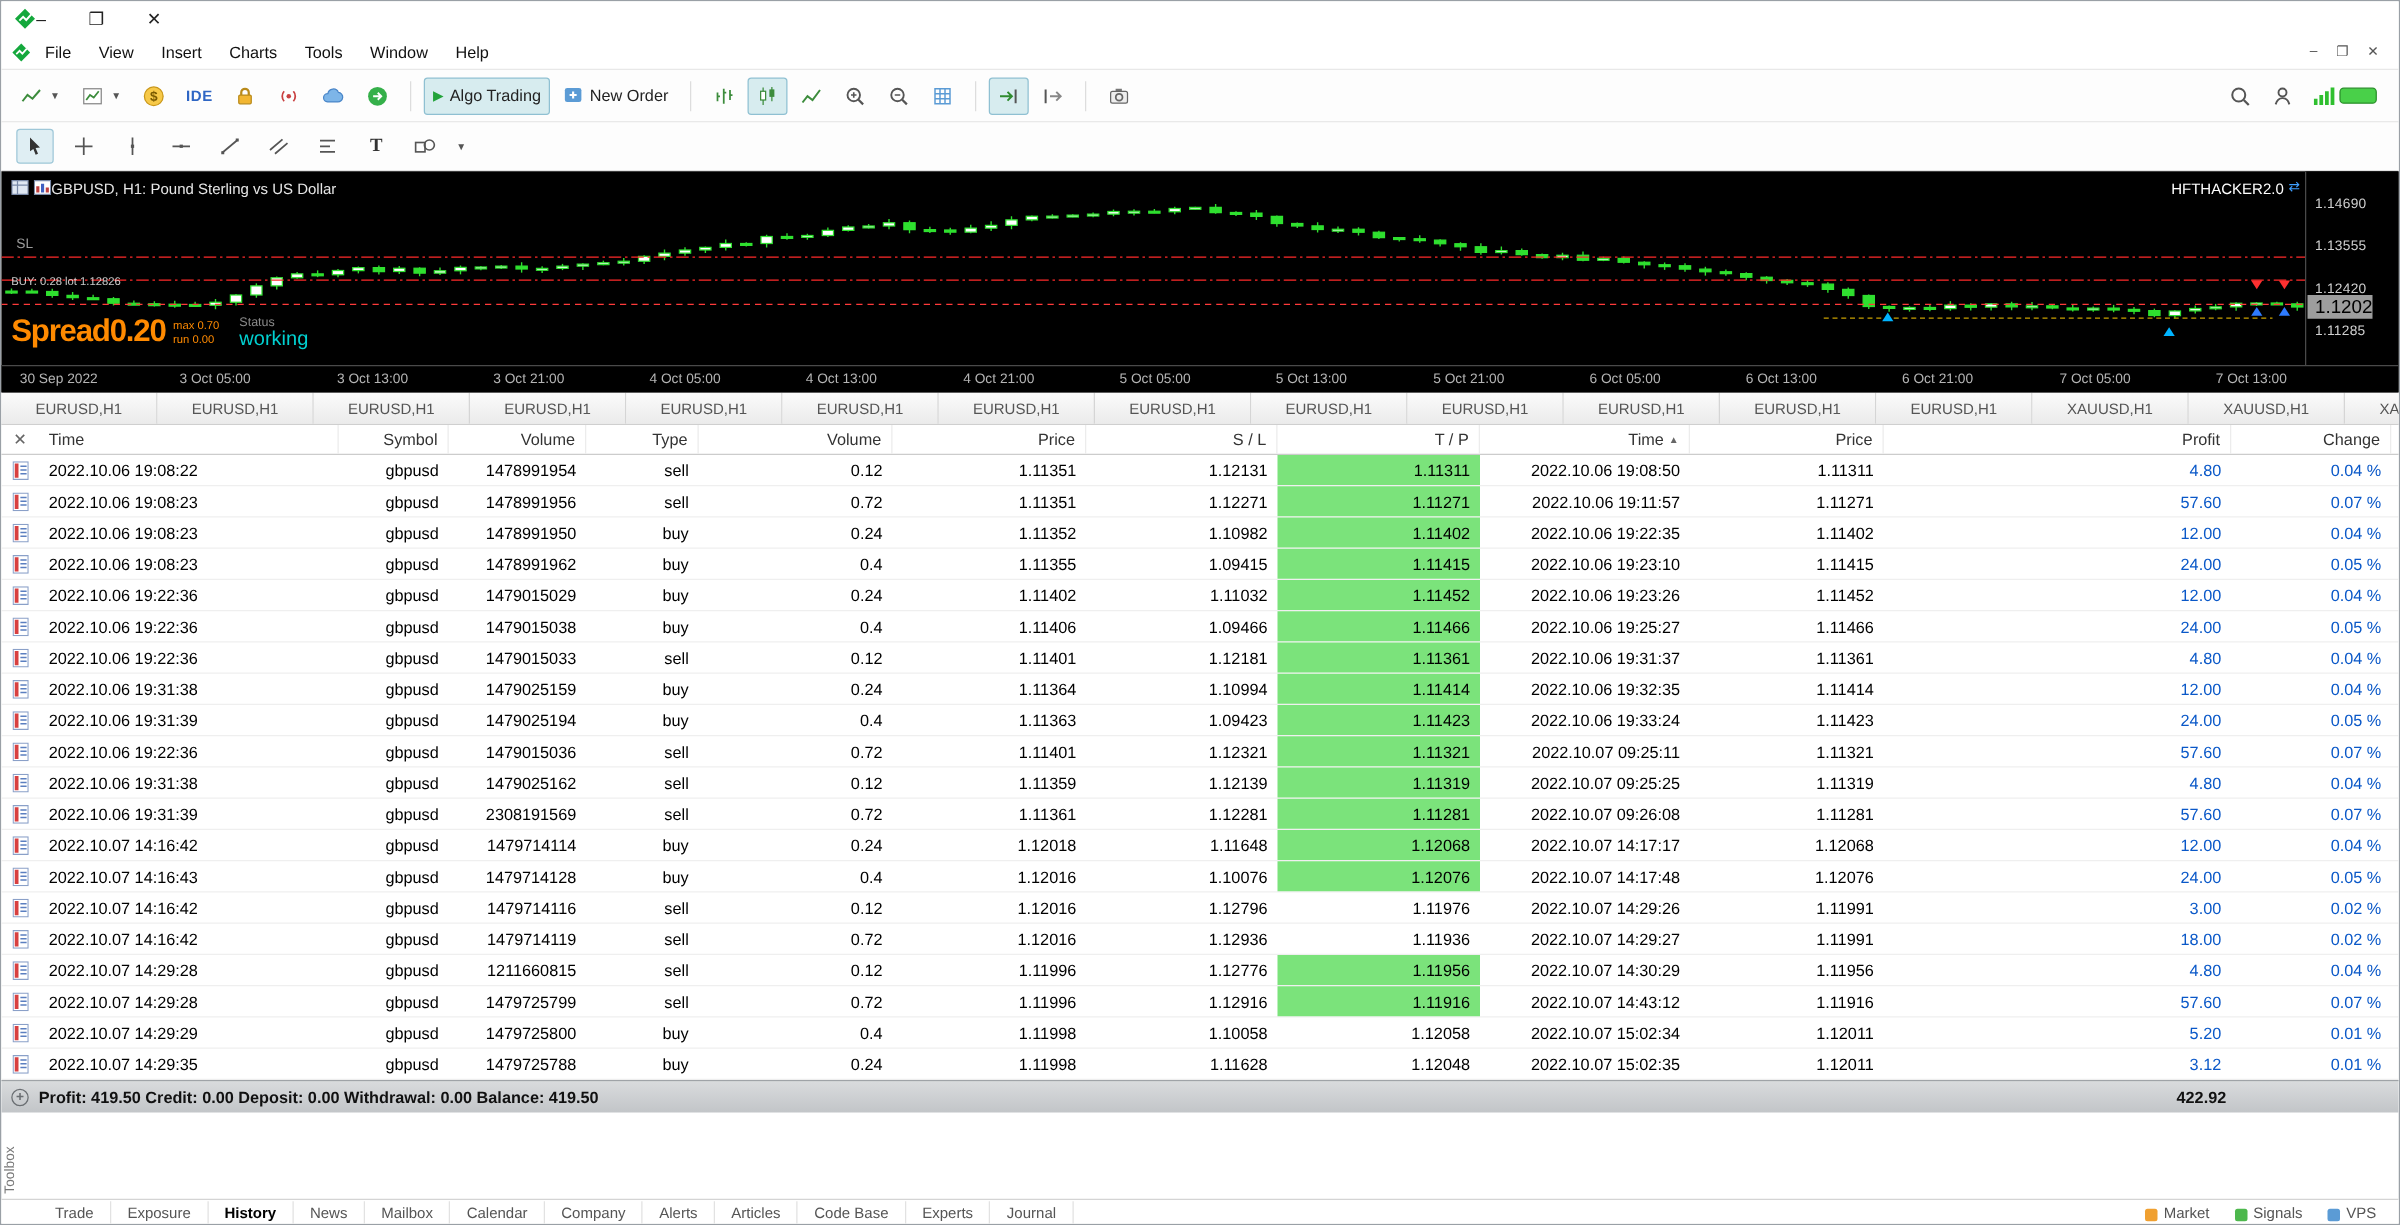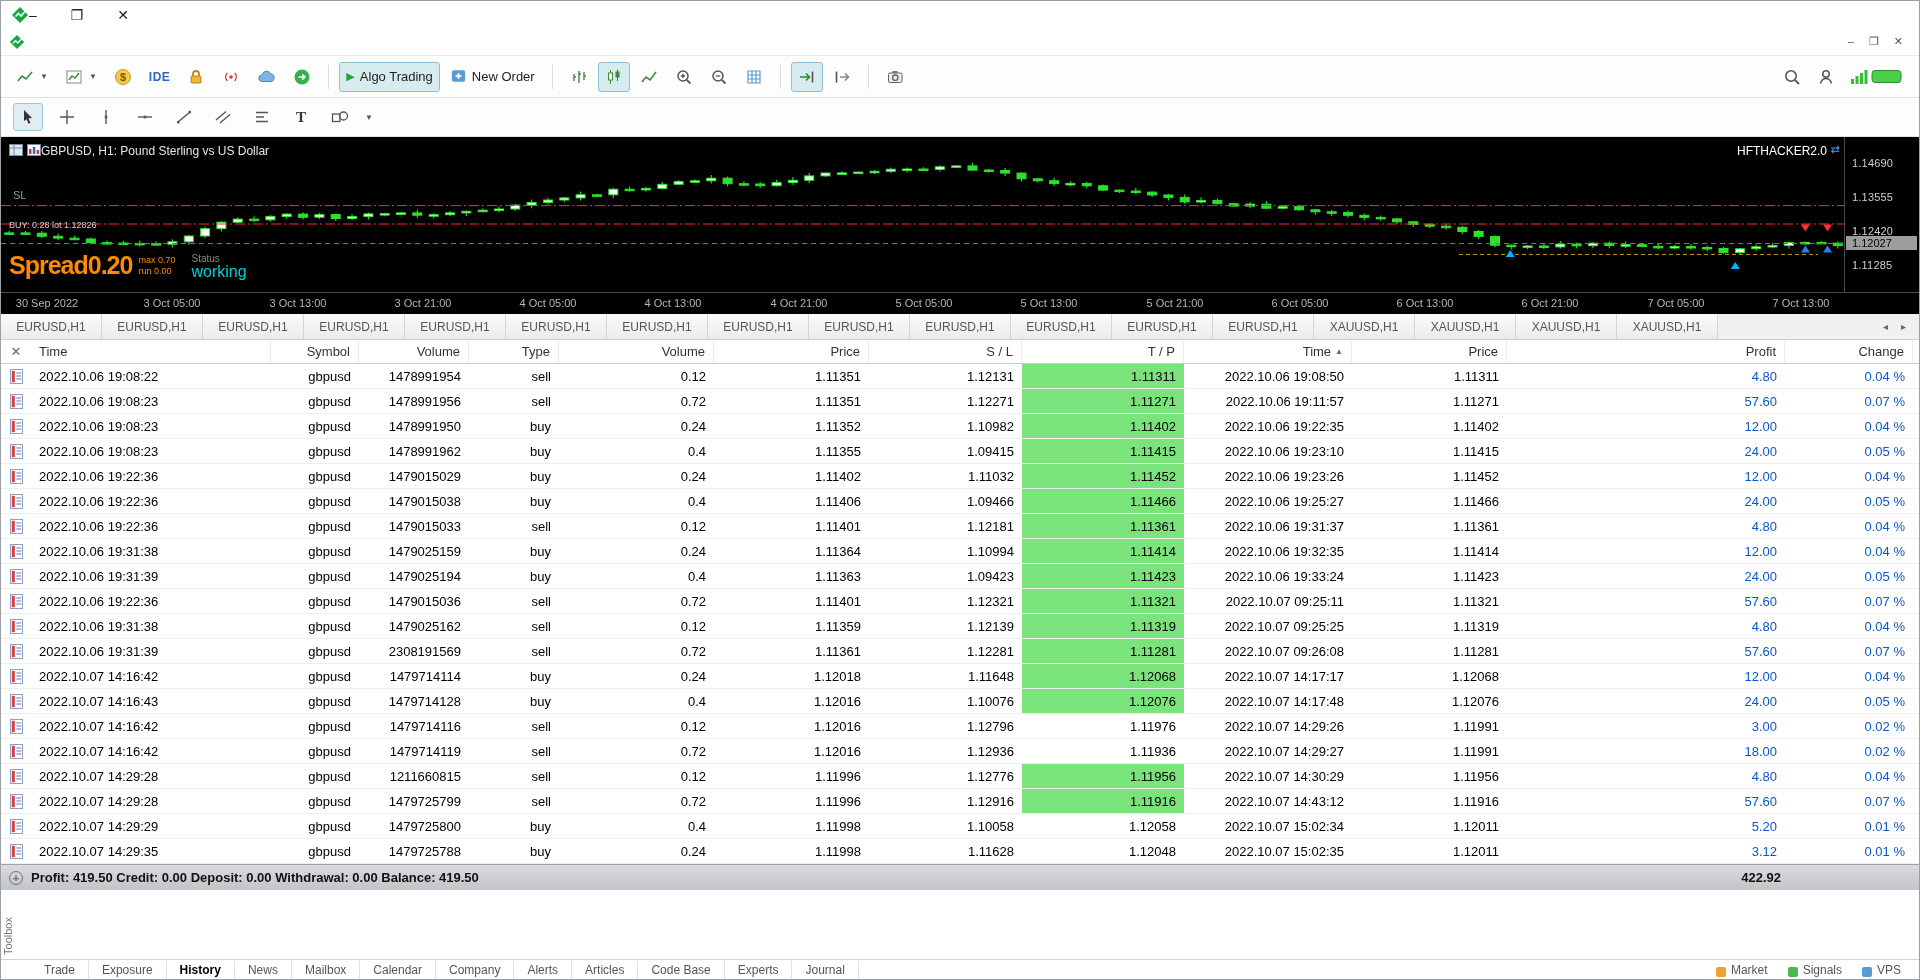--- a/index.html
+++ b/index.html
@@ -35,39 +35,39 @@
   
   .tfbar{height:40px;display:flex;align-items:center;gap:5px;padding:0 16px;background:#fdfdfd;border-bottom:1px solid #c9c9c9}
   .tf{min-width:35px;height:26px;display:flex;align-items:center;justify-content:center;font-size:13px;font-weight:bold;color:#33559a;border-radius:3px;border:1px solid transparent}
   .tf.active{background:#e2e2e2;border-color:#b2b2b2;color:#222}
 
   
   .chart-area{position:relative;height:177px;background:#000;overflow:hidden}
   .chart-canvas{position:absolute;left:0;top:0;width:1845px;height:155px}
   .price-axis{position:absolute;top:0;right:0;width:75px;height:155px;background:#000;border-left:1px solid #4a4a4a}
   .axis-price{position:absolute;left:7px;font-size:11px;color:#cfcfcf;letter-spacing:.2px}
-  .current-tag{position:absolute;left:1px;top:98px;width:71px;background:#9d9d9d;color:#000;font-size:11px;padding:1px 0 1px 6px}
+  .current-tag{position:absolute;left:1px;top:98px;width:52px;background:#9d9d9d;color:#000;font-size:15px;padding:1px 0 1px 6px}
   .time-axis{position:absolute;left:0;right:0;bottom:0;height:22px;background:#000;border-top:1px solid #4a4a4a}
   .time-label{position:absolute;top:4px;font-size:11px;color:#b5b5b5;transform:translateX(-50%);white-space:nowrap}
   .chart-icons{position:absolute;left:8px;top:7px;display:flex;gap:4px}
   .chart-symbol{position:absolute;left:40px;top:7px;font-size:12px;color:#e6e6e6}
   .ea-label{position:absolute;right:92px;top:7px;font-size:12px;color:#fff}
   .ea-icon{position:absolute;right:79px;top:6px;font-size:11px;color:#3f9fff}
   .sl-label{position:absolute;left:12px;top:52px;font-size:11px;color:#9a9a9a}
   .pos-text{position:absolute;left:8px;top:83px;font-size:9px;color:rgba(235,235,235,.85);white-space:nowrap}
   .spread-wrap{position:absolute;left:8px;top:115px;display:flex;align-items:flex-start}
   .spread-big{font-size:25px;font-weight:bold;color:#ff8a00;line-height:27px;letter-spacing:-1px}
   .spread-small{font-size:9px;color:#ff8a00;line-height:11px;margin:3px 0 0 6px}
   .status-wrap{margin-left:16px;margin-top:1px}
   .status-label{font-size:10px;color:#8a8a8a}
   .status-value{font-size:16px;color:#00d0d0;line-height:16px}
 
   
   .chart-tabs{height:26px;background:#f0f0f0;border-bottom:1px solid #cfcfcf;display:flex;align-items:stretch;overflow:hidden}
-  .ctab{width:101px;flex:0 0 auto;display:flex;align-items:center;justify-content:center;font-size:12px;color:#555;border-right:1px solid #d5d5d5;background:linear-gradient(#fbfbfb,#ebebeb)}
+  .ctab{width:125px;flex:0 0 auto;display:flex;align-items:center;justify-content:center;font-size:12px;color:#555;border-right:1px solid #d5d5d5;background:linear-gradient(#fbfbfb,#ebebeb)}
   .ctab-nav{margin-left:auto;display:flex;align-items:center;gap:3px;padding:0 8px;background:#f0f0f0}
   .ctab-nav span{font-size:10px;color:#666;padding:2px 5px}
 
   
   .history{background:#fff}
   .h-header{display:flex;height:24px;align-items:center;border-bottom:1px solid #ccc;font-size:13px;color:#333}
   .h-header .h-cell{border-right:1px solid #ececec;height:100%;display:flex;align-items:center}
   .h-header .h-cell.num{justify-content:flex-end}
   .h-cell{flex:0 0 auto;padding:0 8px;white-space:nowrap;overflow:hidden}
   .num{text-align:right}
@@ -107,20 +107,29 @@
       <span>❐</span>
       <span>✕</span>
     </div>
   </div>
 
   <div class="menubar">
     <svg width="16" height="16" viewBox="0 0 18 18">
         <polygon points="9,1 17,9 9,17 1,9" fill="#14a83c"></polygon>
         <polyline points="4.5,10.5 7.5,7.5 10,10 14,5.5" stroke="#fff" fill="none" stroke-width="1.6"></polyline>
       </svg>
+    <nav id="menu-items" style="display:flex">
+        <span class="menu-item">File</span>
+        <span class="menu-item">View</span>
+        <span class="menu-item">Insert</span>
+        <span class="menu-item">Charts</span>
+        <span class="menu-item">Tools</span>
+        <span class="menu-item">Window</span>
+        <span class="menu-item">Help</span>
+      </nav>
     <div class="child-controls">
       <span>–</span>
       <span>❐</span>
       <span>✕</span>
     </div>
   </div>
 
   <div class="toolbar">
     <div class="tbtn">
       <svg width="18" height="18" viewBox="0 0 18 18">

